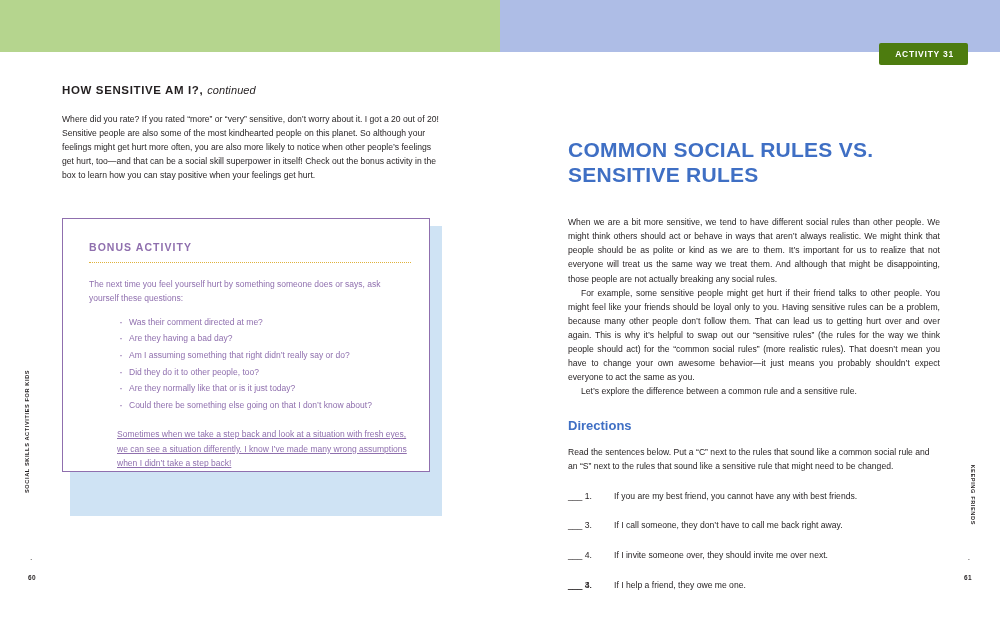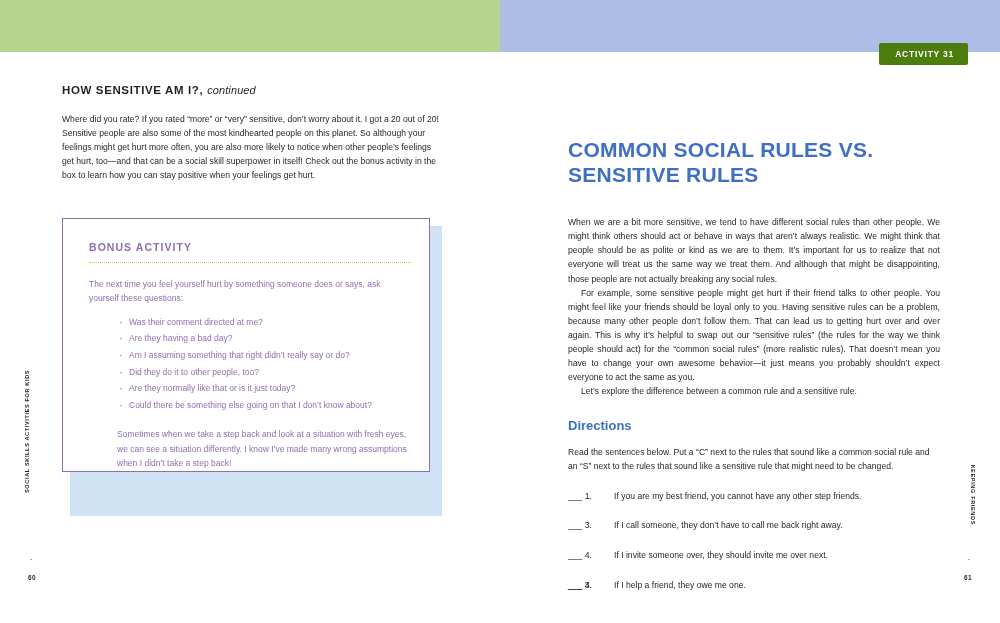--- a/index.html
+++ b/index.html
@@ -147,20 +147,21 @@
     top: -1px;
     font-size: 12px;
     line-height: 1.6;
   }
   .bonus-closing {
     font-size: 8.5px;
     line-height: 1.72;
     color: #8f6fae;
     margin: 0;
     padding-left: 28px;
+    text-decoration: underline;
   }
 
   
   .right-inner {
     position: absolute;
     left: 68px;
     top: 98px;
     width: 372px;
     margin-top: 40px;
   }
@@ -303,21 +304,21 @@
       <p class="rbody">When we are a bit more sensitive, we tend to have different social rules than other people. We might think others should act or behave in ways that aren’t always realistic. We might think that people should be as polite or kind as we are to them. It’s important for us to realize that not everyone will treat us the same way we treat them. And although that might be disappointing, those people are not actually breaking any social rules.</p>
       <p class="rbody indent">For example, some sensitive people might get hurt if their friend talks to other people. You might feel like your friends should be loyal only to you. Having sensitive rules can be a problem, because many other people don’t follow them. That can lead us to getting hurt over and over again. This is why it’s helpful to swap out our “sensitive rules” (the rules for the way we think people should act) for the “common social rules” (more realistic rules). That doesn’t mean you have to change your own awesome behavior—it just means you probably shouldn’t expect everyone to act the same as you.</p>
       <p class="rbody indent">Let’s explore the difference between a common rule and a sensitive rule.</p>
 
       <h2 class="directions">Directions</h2>
       <p class="instruct">Read the sentences below. Put a “C” next to the rules that sound like a common social rule and an “S” next to the rules that sound like a sensitive rule that might need to be changed.</p>
 
       <ol class="numlist">
         <li>
           <span class="num">___ 1.</span>
-          <span>If you are my best friend, you cannot have any other step friends.</span>
+          <span>If you are my best friend, you cannot have any with best friends.</span>
         </li>
         <li>
           <span class="num">___ 3.</span>
           <span>If I call someone, they don’t have to call me back right away.</span>
         </li>
         <li>
           <span class="num">___ 4.</span>
           <span>If I invite someone over, they should invite me over next.</span>
         </li>
         <li>

